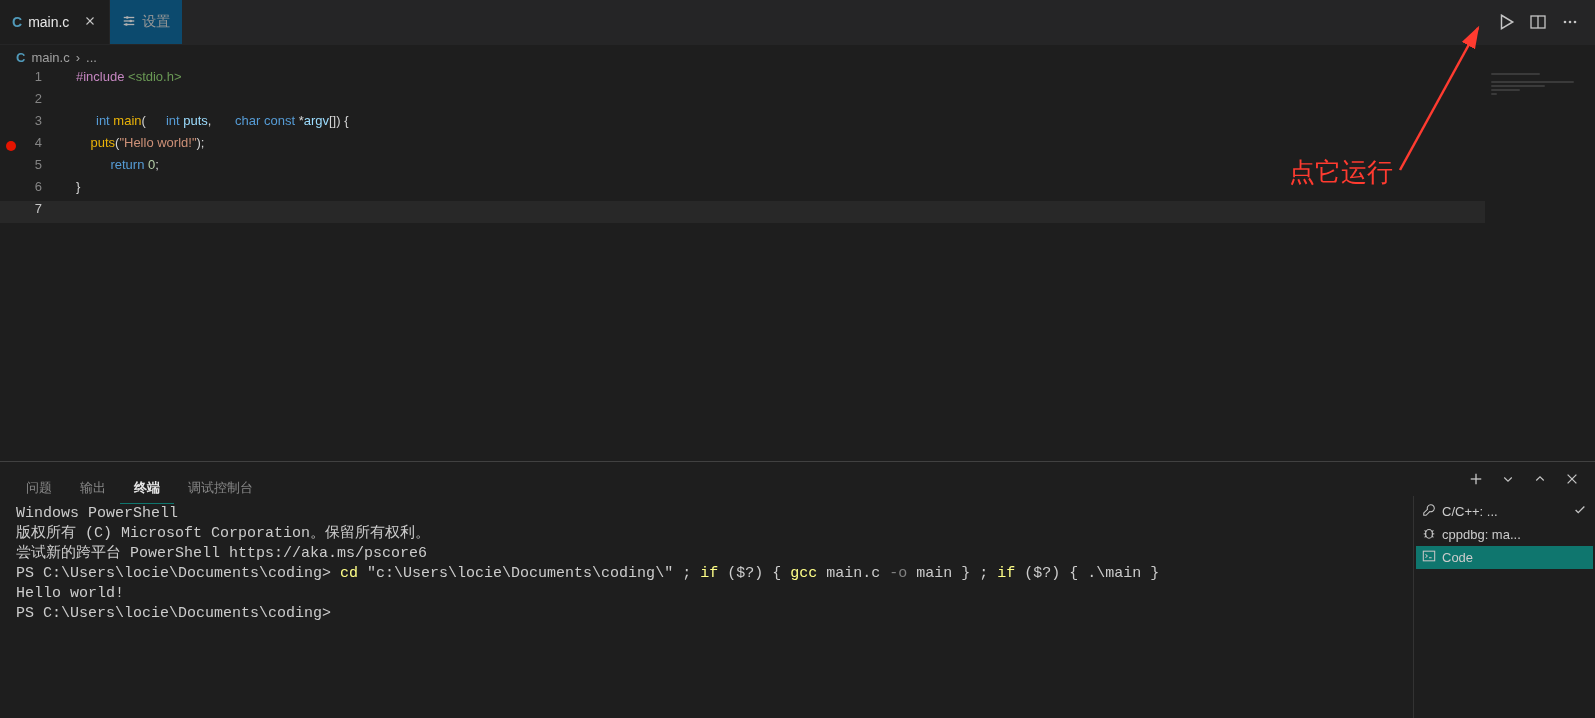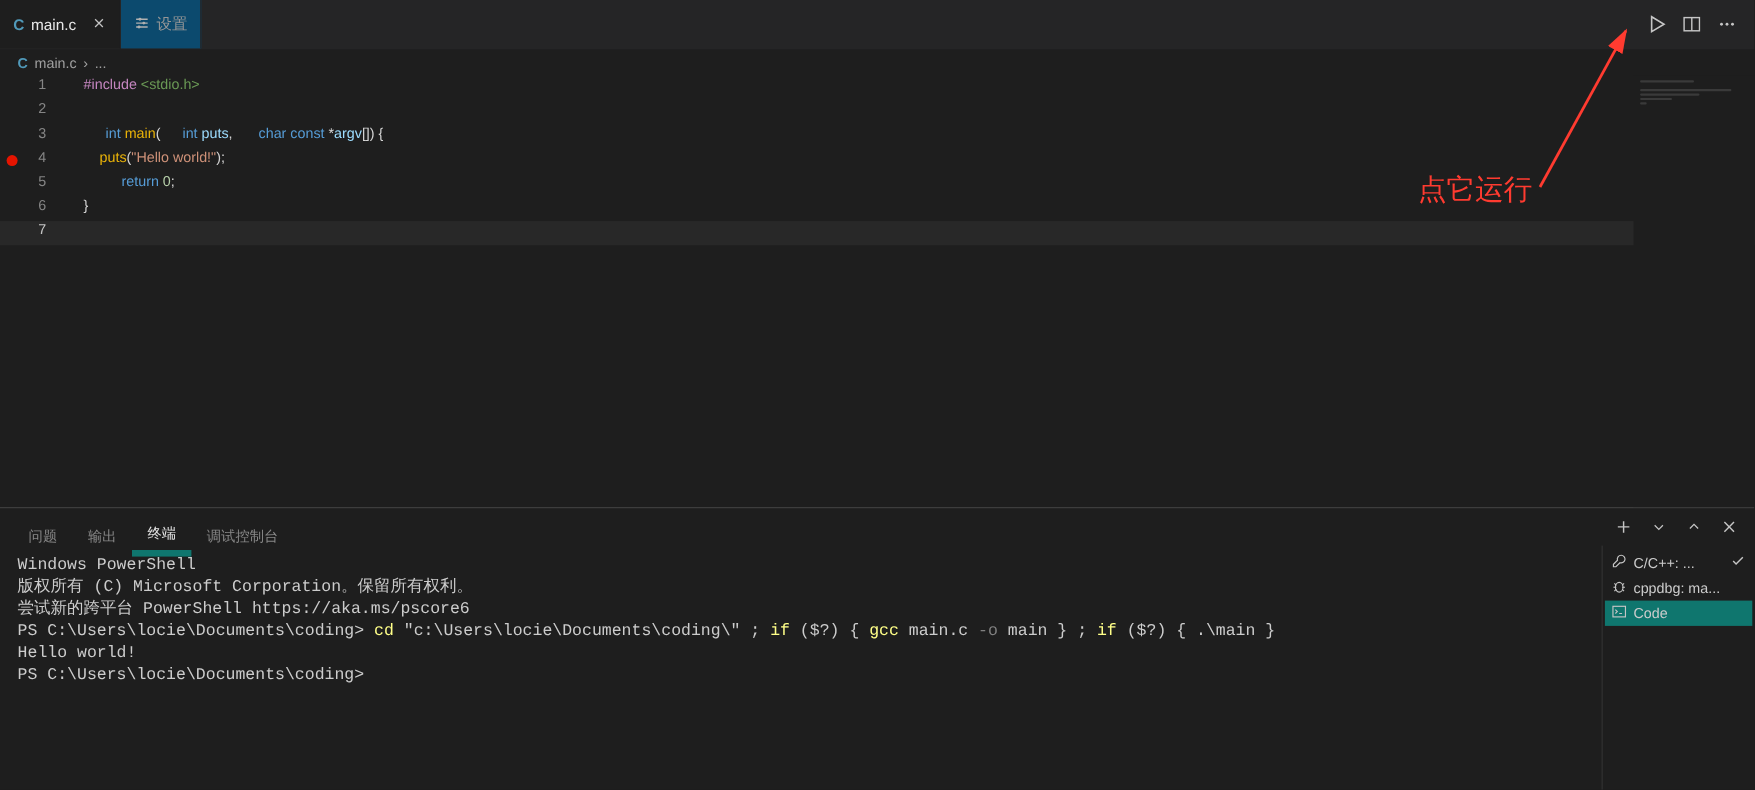--- a/index.html
+++ b/index.html
@@ -132,21 +132,22 @@
     font-size: 13px;
   }
   .panel-tab {
     padding: 6px 14px;
     color: #888888;
     cursor: pointer;
     margin-top: 18px;
   }
   .panel-tab.active {
     color: #e7e7e7;
-    border-bottom: 6px solid #0f766e;
+    border-bottom: 1px solid #0f766e;
+    font-weight: bold;
   }
   .panel-actions {
     margin-left: auto;
     display: flex;
     align-items: center;
     gap: 10px;
     color: #c5c5c5;
   }
   .panel-body {
     flex: 1;
@@ -158,21 +159,21 @@
     font-size: 15px;
     line-height: 20px;
     padding: 8px 16px;
     color: #cccccc;
     white-space: pre-wrap;
   }
   .term-cmd { color: #ffff88; }
   .term-flag { color: #808080; }
 
   .terminal-side {
-    width: 139px;
+    width: 182px;
     border-left: 1px solid #333333;
     padding: 4px 2px;
     font-size: 13px;
   }
   .term-item {
     display: flex;
     align-items: center;
     gap: 6px;
     padding: 3px 6px;
     color: #cccccc;

